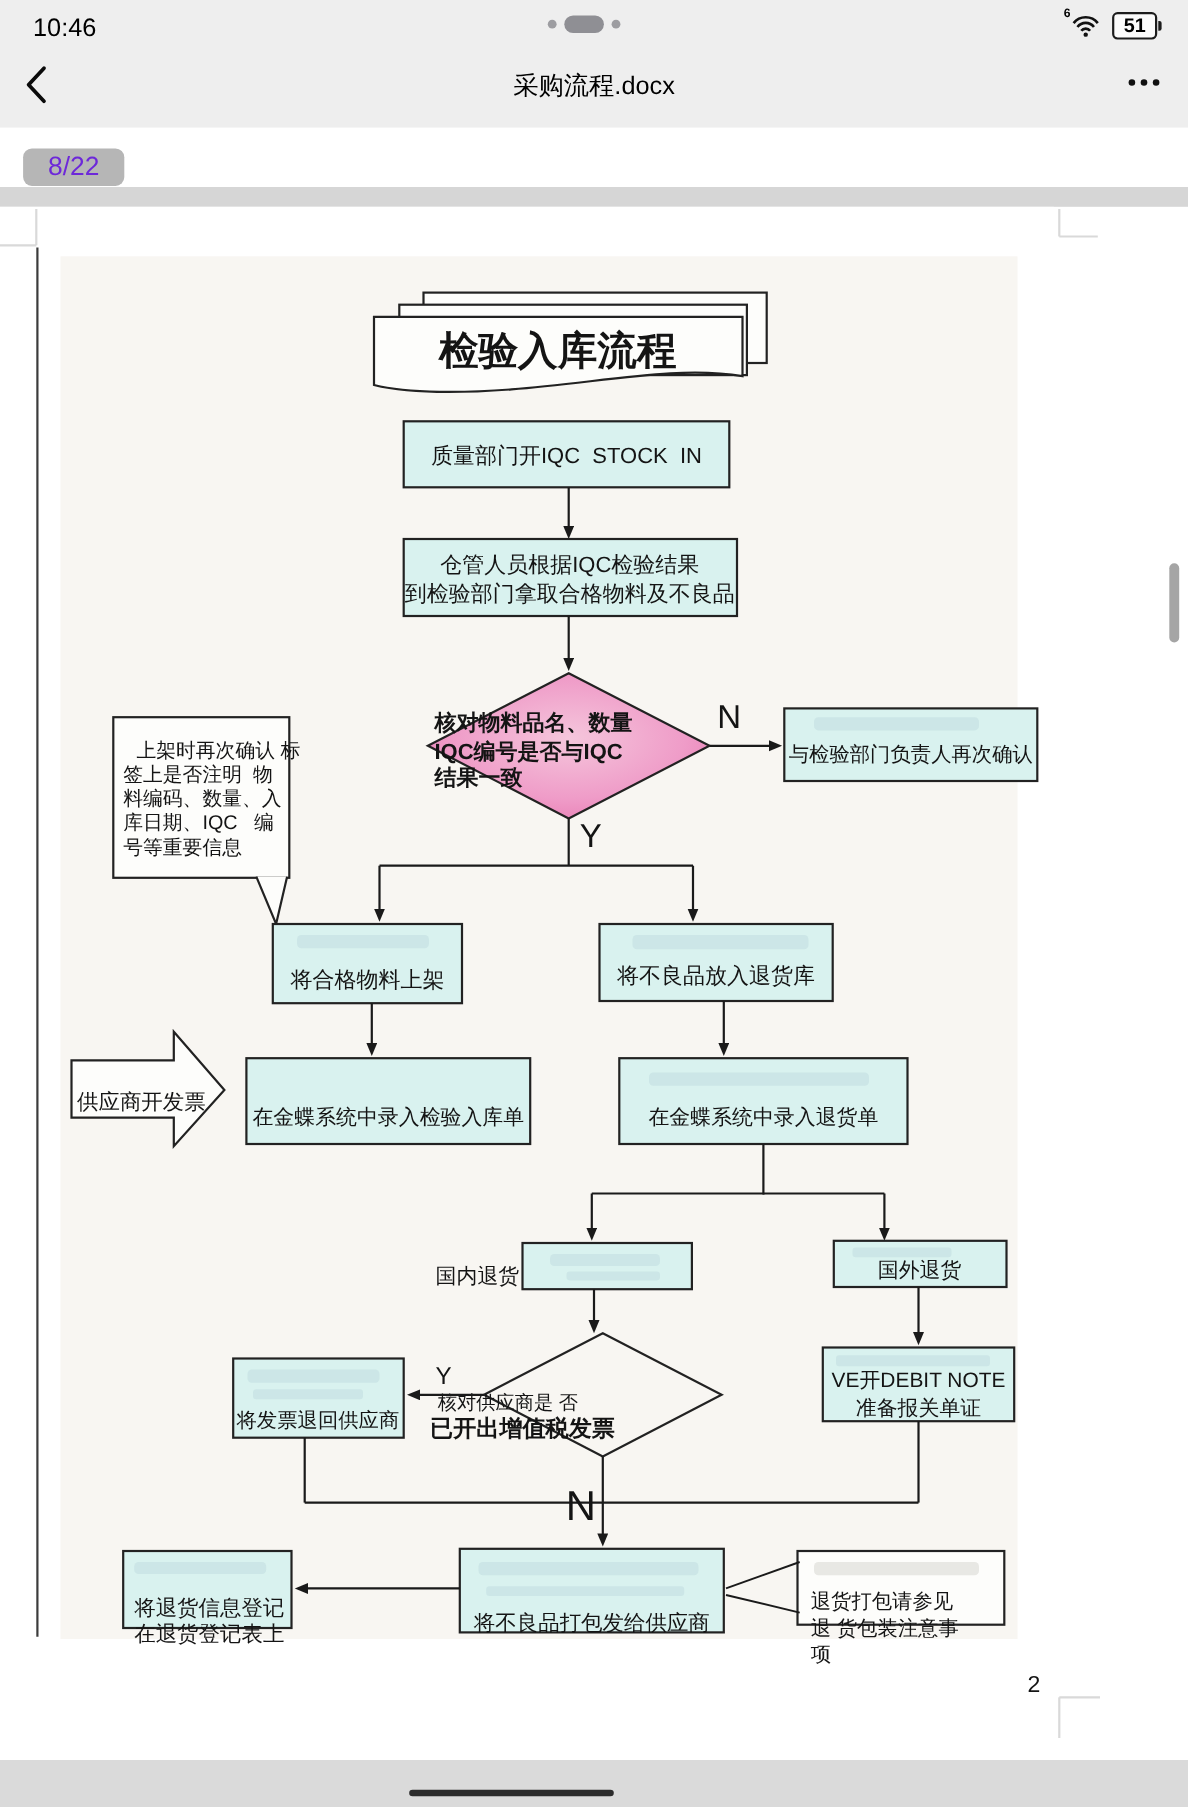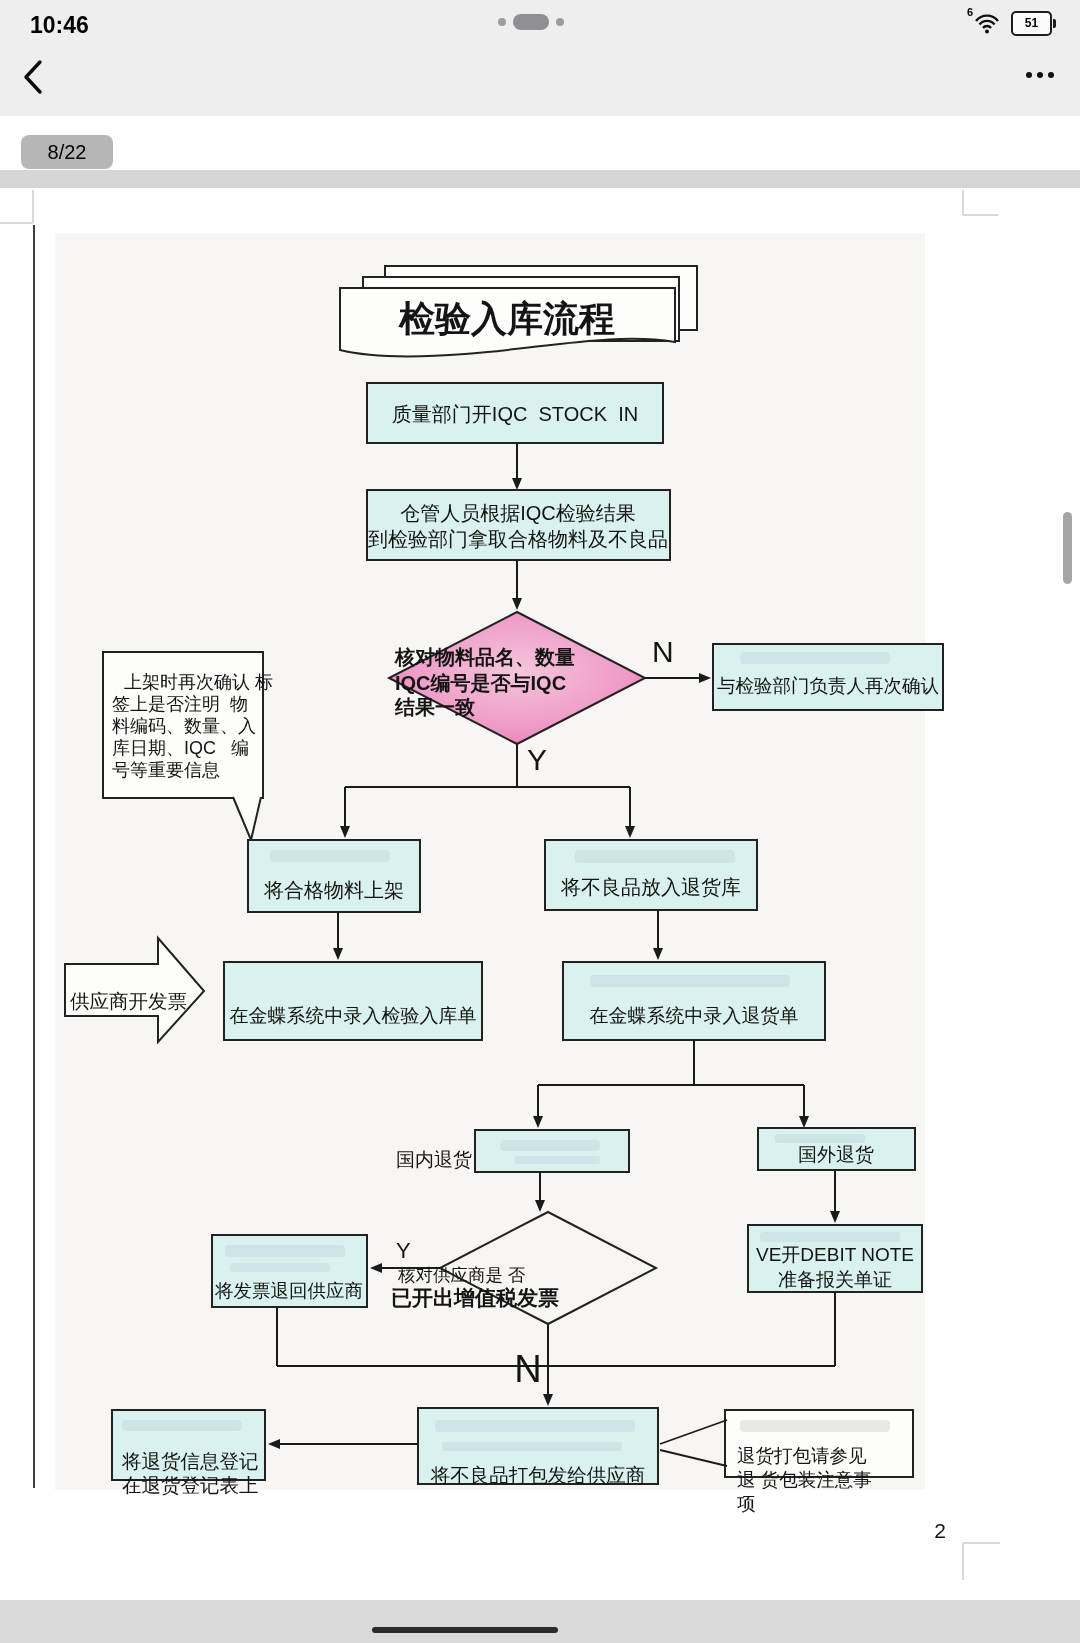--- a/index.html
+++ b/index.html
@@ -1,38 +1,38 @@
 <!DOCTYPE html>
 <html><head>
 <meta charset="utf-8">
 <style>
   html,body{margin:0;padding:0}
   body{width:1080px;height:1643px;position:relative;background:#fff;overflow:hidden;
        font-family:"Liberation Sans","DejaVu Sans",sans-serif;color:#111}
   
   .top{position:absolute;left:0;top:0;width:1080px;height:116px;background:#eeeeee}
-  .time{position:absolute;left:30px;top:12px;font-size:23px;font-weight:700;color:#000}
+  .time{position:absolute;left:30px;top:12px;font-size:23px;font-weight:400;color:#000}
   .punch{position:absolute;left:498px;top:14px;display:flex;align-items:center;gap:7px}
   .pdot{width:8px;height:8px;border-radius:50%;background:#9d9da1}
   .pill{width:36px;height:16px;border-radius:9px;background:#8f8f94}
   .sicons{position:absolute;right:24px;top:10px;display:flex;align-items:center;gap:9px}
   .wifi{position:relative;width:32px;height:26px}
   .wifi6{position:absolute;left:-3px;top:-4px;font-size:11px;font-weight:700;color:#000}
   .wifi svg{position:absolute;left:4px;top:3px}
   .batt{display:flex;align-items:center}
   .battbody{width:37px;height:21px;border:2px solid #1c1c1c;border-radius:5px;background:#fbfbfb;
-            display:flex;align-items:center;justify-content:center;font-size:12px;font-weight:700;color:#000}
+            display:flex;align-items:center;justify-content:center;font-size:18px;font-weight:700;color:#000}
   .battnub{width:3px;height:9px;background:#1c1c1c;border-radius:0 2px 2px 0;margin-left:1px}
   .back{position:absolute;left:22px;top:56px;width:34px;height:42px;display:flex;align-items:center;cursor:pointer}
   .navtitle{position:absolute;left:0;top:62px;width:100%;text-align:center;font-size:23px;font-weight:500;color:#000}
   .more{position:absolute;right:26px;top:72px;display:flex;gap:5px;cursor:pointer}
   .mdot{width:6px;height:6px;border-radius:50%;background:#101010}
   
   .badge{position:absolute;left:21px;top:135px;min-width:76px;height:34px;padding:0 8px;background:#b6b6b6;
-         border-radius:8px;color:#000000;font-size:20px;display:flex;align-items:center;justify-content:center}
+         border-radius:8px;color:#6d28d9;font-size:24px;display:flex;align-items:center;justify-content:center}
   .band{position:absolute;left:0;top:170px;width:1080px;height:18px;background:#d6d6d6}
   
   .doc{position:absolute;left:0;top:188px;width:958px;height:1412px;background:#ffffff}
   .doc svg{display:block}
   .ln{stroke:#1a1a1a;stroke-width:2;fill:none}
   .lnthin{stroke:#1a1a1a;stroke-width:1.8;fill:none}
   .bx{fill:#d9f2ef;stroke:#222;stroke-width:2}
   .wbx{fill:#fdfdfb;stroke:#222;stroke-width:2}
   .edge{stroke:#d9d9d9;stroke-width:2}
   .edgedark{stroke:#3c3c3c;stroke-width:2}
@@ -67,20 +67,21 @@
     <div class="batt">
       <div class="battbody">51</div>
       <div class="battnub"></div>
     </div>
   </div>
   <div class="back">
     <svg width="22" height="36" viewBox="0 0 22 36">
       <path d="M18 3 L4 18 L18 33" stroke="#0a0a0a" stroke-width="3.4" fill="none" stroke-linecap="round" stroke-linejoin="round"></path>
     </svg>
   </div>
+  <div class="navtitle">采购流程.docx</div>
   <div class="more">
     <span class="mdot"></span>
     <span class="mdot"></span>
     <span class="mdot"></span>
   </div>
 </div>
 
 <div class="badge">8/22</div>
 <div class="band"></div>
 

